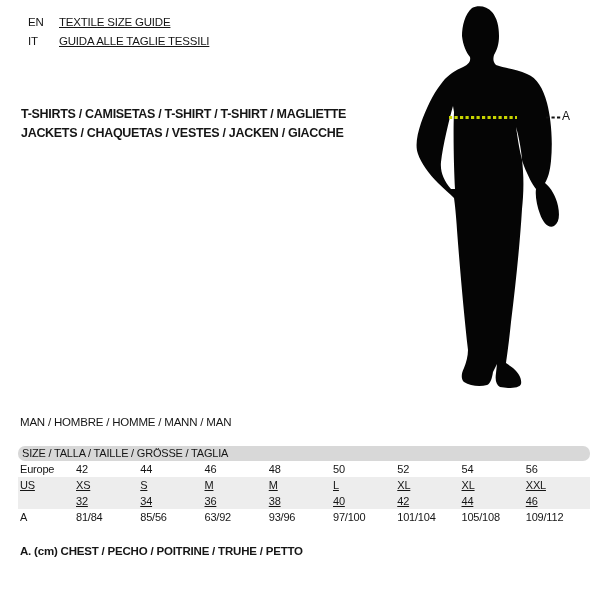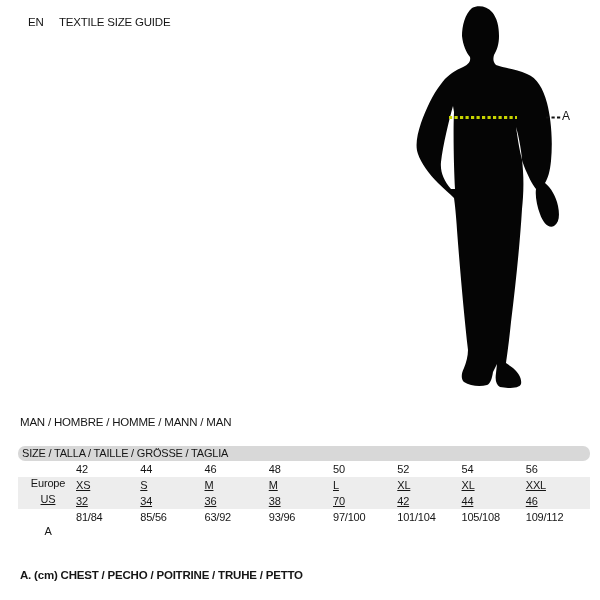--- a/index.html
+++ b/index.html
@@ -8,21 +8,21 @@
     font-family:"Liberation Sans","DejaVu Sans",sans-serif;
     background:#ffffff;
     color:#161616;
     position:relative;
     overflow:hidden;
   }
   .abs { position:absolute; }
 
   
   .lang-list { left:28px; top:13px; font-size:11.5px; letter-spacing:-0.2px; }
-  .lang-row { height:19px; line-height:19px; white-space:nowrap; }
+  .lang-row { height:19px; line-height:19px; white-space:nowrap;text-decoration:underline; }
   .lang-code { display:inline-block; width:31px; }
 
   
   .product-lines { left:21px; top:105px; font-size:12.5px; font-weight:700; letter-spacing:-0.3px; }
   .product-line { height:19px; line-height:19px; white-space:nowrap; }
 
   
   .figure-svg { left:0; top:0; width:600px; height:600px; }
   .measure-label { left:562px; top:109px; font-size:12px; font-weight:400; }
 
@@ -33,36 +33,41 @@
   .size-table { left:18px; top:446px; width:572px; font-size:11px; letter-spacing:-0.2px; }
   .t-header {
     height:15px; line-height:15px;
     background:var(--header-bg,#d8d8d8);
     padding-left:4px;
     white-space:nowrap;
     border-radius:7px;
   }
   .t-row { display:grid; grid-template-columns:58px repeat(8,1fr); height:16px; line-height:16px; }
   .t-row.shaded { background:var(--shaded-bg,#ededed);text-decoration:underline; }
-  .t-label { text-align:center; padding-left:2px;margin-top:14px; }
+  .t-label { text-align:left; padding-left:2px; }
   .t-cell { }
 
   
-  .footnote { left:20px; top:545px; font-size:11.5px; font-weight:700; letter-spacing:-0.2px;margin-top:24px; }
+  .footnote { left:20px; top:545px; font-size:11.5px; font-weight:700; letter-spacing:-0.2px; }
 </style>
 </head>
 <body>
 
 <div class="abs lang-list">
   <div class="lang-row">
     <span class="lang-code">EN</span><span>TEXTILE SIZE GUIDE</span>
   </div>
+  <div class="lang-row">
+    <span class="lang-code">IT</span><span>GUIDA ALLE TAGLIE TESSILI</span>
+  </div>
 </div>
 
 <div class="abs product-lines">
+  <div class="product-line">T-SHIRTS / CAMISETAS / T-SHIRT / T-SHIRT / MAGLIETTE</div>
+  <div class="product-line">JACKETS / CHAQUETAS / VESTES / JACKEN / GIACCHE</div>
 </div>
 
 <svg class="abs figure-svg" viewBox="0 0 600 600" xmlns="http://www.w3.org/2000/svg">
   <path fill-rule="evenodd" fill="#050505" d="M 472 8
            C 478 5 487 6 492 12
            C 497 18 499 26 499 36
            C 499 44 497 50 494 55
            C 493 59 493 62 496 65
            C 504 68 516 69 527 74
            C 537 78 543 88 547 103
@@ -139,21 +144,21 @@
     <span class="t-cell">XL</span>
     <span class="t-cell">XXL</span>
   </div>
 
   <div class="t-row shaded">
     <span class="t-label"></span>
     <span class="t-cell">32</span>
     <span class="t-cell">34</span>
     <span class="t-cell">36</span>
     <span class="t-cell">38</span>
-    <span class="t-cell">70</span>
+    <span class="t-cell">40</span>
     <span class="t-cell">42</span>
     <span class="t-cell">44</span>
     <span class="t-cell">46</span>
   </div>
 
   <div class="t-row">
     <span class="t-label">A</span>
     <span class="t-cell">81/84</span>
     <span class="t-cell">85/56</span>
     <span class="t-cell">63/92</span>

